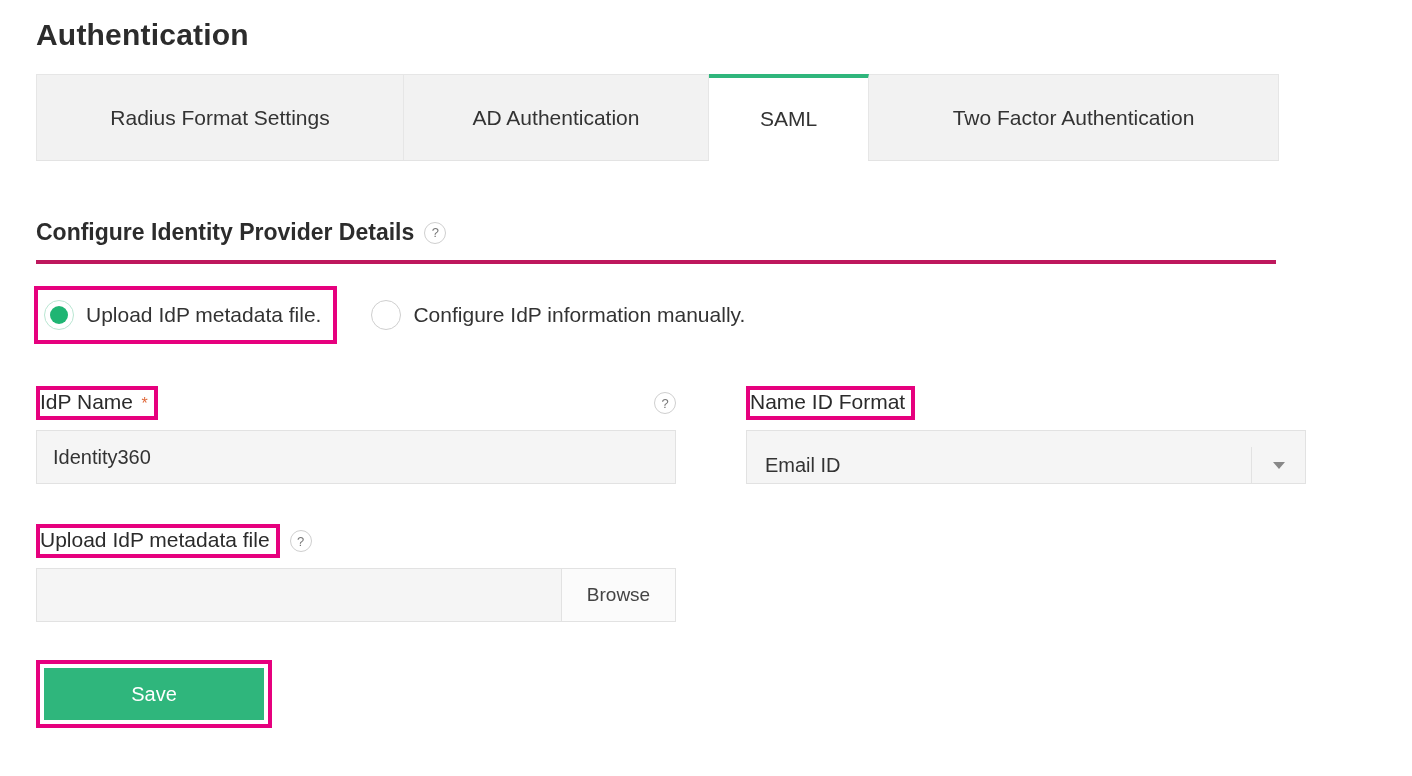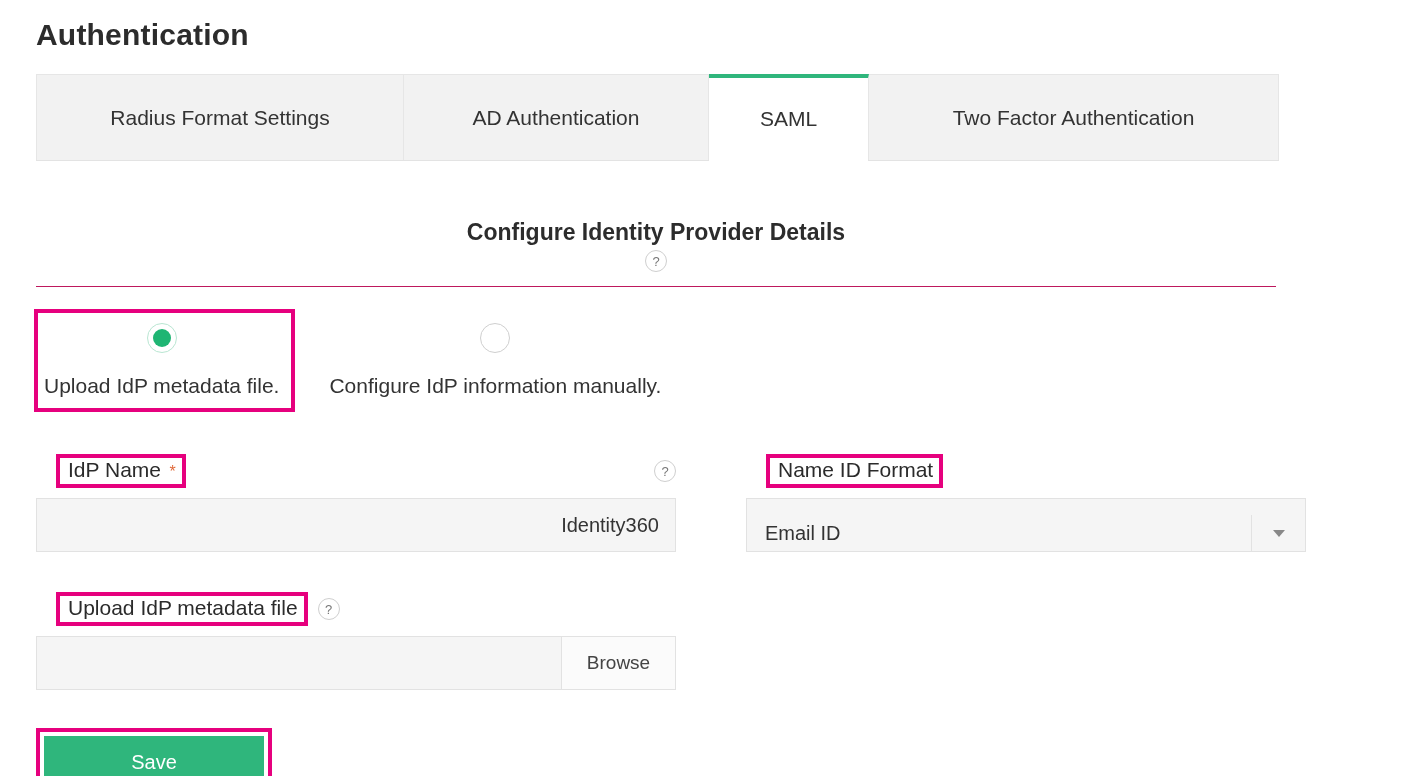--- a/index.html
+++ b/index.html
@@ -63,26 +63,25 @@
   }
   .tab.t1{width:368px;}
   .tab.t2{width:305px;}
   .tab.t3{width:160px;text-align:center;}
   .tab.t4{width:410px;}
 
   
   .section-head{
     display:flex;
     align-items:center;
-    gap:4px;
+    gap:10px;
     margin:58px 0 0 0;
     padding-bottom:14px;
-    border-bottom:1px solid #be185d;
+    border-bottom:4px solid #be185d;
     width:1240px;
-    flex-direction:column;
   }
   .section-head h2{
     font-size:23px;
     font-weight:600;
     margin:0;
   }
   .help-dot{
     width:22px;height:22px;border-radius:50%;
     border:1px solid #cfcfcf;
     color:#777;
@@ -95,24 +94,23 @@
   
   .radio-row{
     display:flex;
     align-items:center;
     gap:28px;
     margin-top:24px;
   }
   .radio-option{
     display:flex;
     align-items:center;
-    gap:21px;
+    gap:12px;
     padding:12px 14px 12px 8px;
     cursor:pointer;
-    flex-direction:column;
   }
   .radio-circle{
     width:30px;height:30px;border-radius:50%;
     border:1px solid #cfcfcf;background:#fff;
     display:flex;align-items:center;justify-content:center;
   }
   .radio-option.selected .radio-circle{
     border-color:#b9e6d2;
   }
   .radio-option.selected .radio-dot{
@@ -128,30 +126,30 @@
     display:grid;
     grid-template-columns:640px 560px;
     column-gap:70px;
     margin-top:44px;
     width:1280px;
   }
   .form-field{display:flex;flex-direction:column;gap:10px;}
   .label-row{display:flex;align-items:center;gap:10px;}
   .field-label{font-size:21px;color:#2b2b2b;}
   .req{color:#e06a3b;margin-left:4px;}
-  .label-hl{border:4px solid var(--highlight);padding:0 6px 2px 8px;display:inline-block;margin-left:20px;}
+  .label-hl{border:4px solid var(--highlight);padding:0 6px 2px 0;display:inline-block;}
 
   .text-input,.select-box,.file-box{
     height:54px;
     background:var(--field-bg);
     border:1px solid var(--field-border);
     font-size:20px;
     color:#333;
   }
-  .text-input{padding:8px 16px;text-align:right;}
+  .text-input{padding:8px 16px;}
   .select-box{
     display:flex;align-items:center;justify-content:space-between;
     padding:16px 0 0 18px;cursor:pointer;
   }
   .select-caret{
     width:54px;height:100%;border-left:1px solid var(--field-border);
     display:flex;align-items:center;justify-content:center;color:#888;
   }
   .caret-down{
     width:0;height:0;border-left:6px solid transparent;border-right:6px solid transparent;border-top:7px solid #888;

